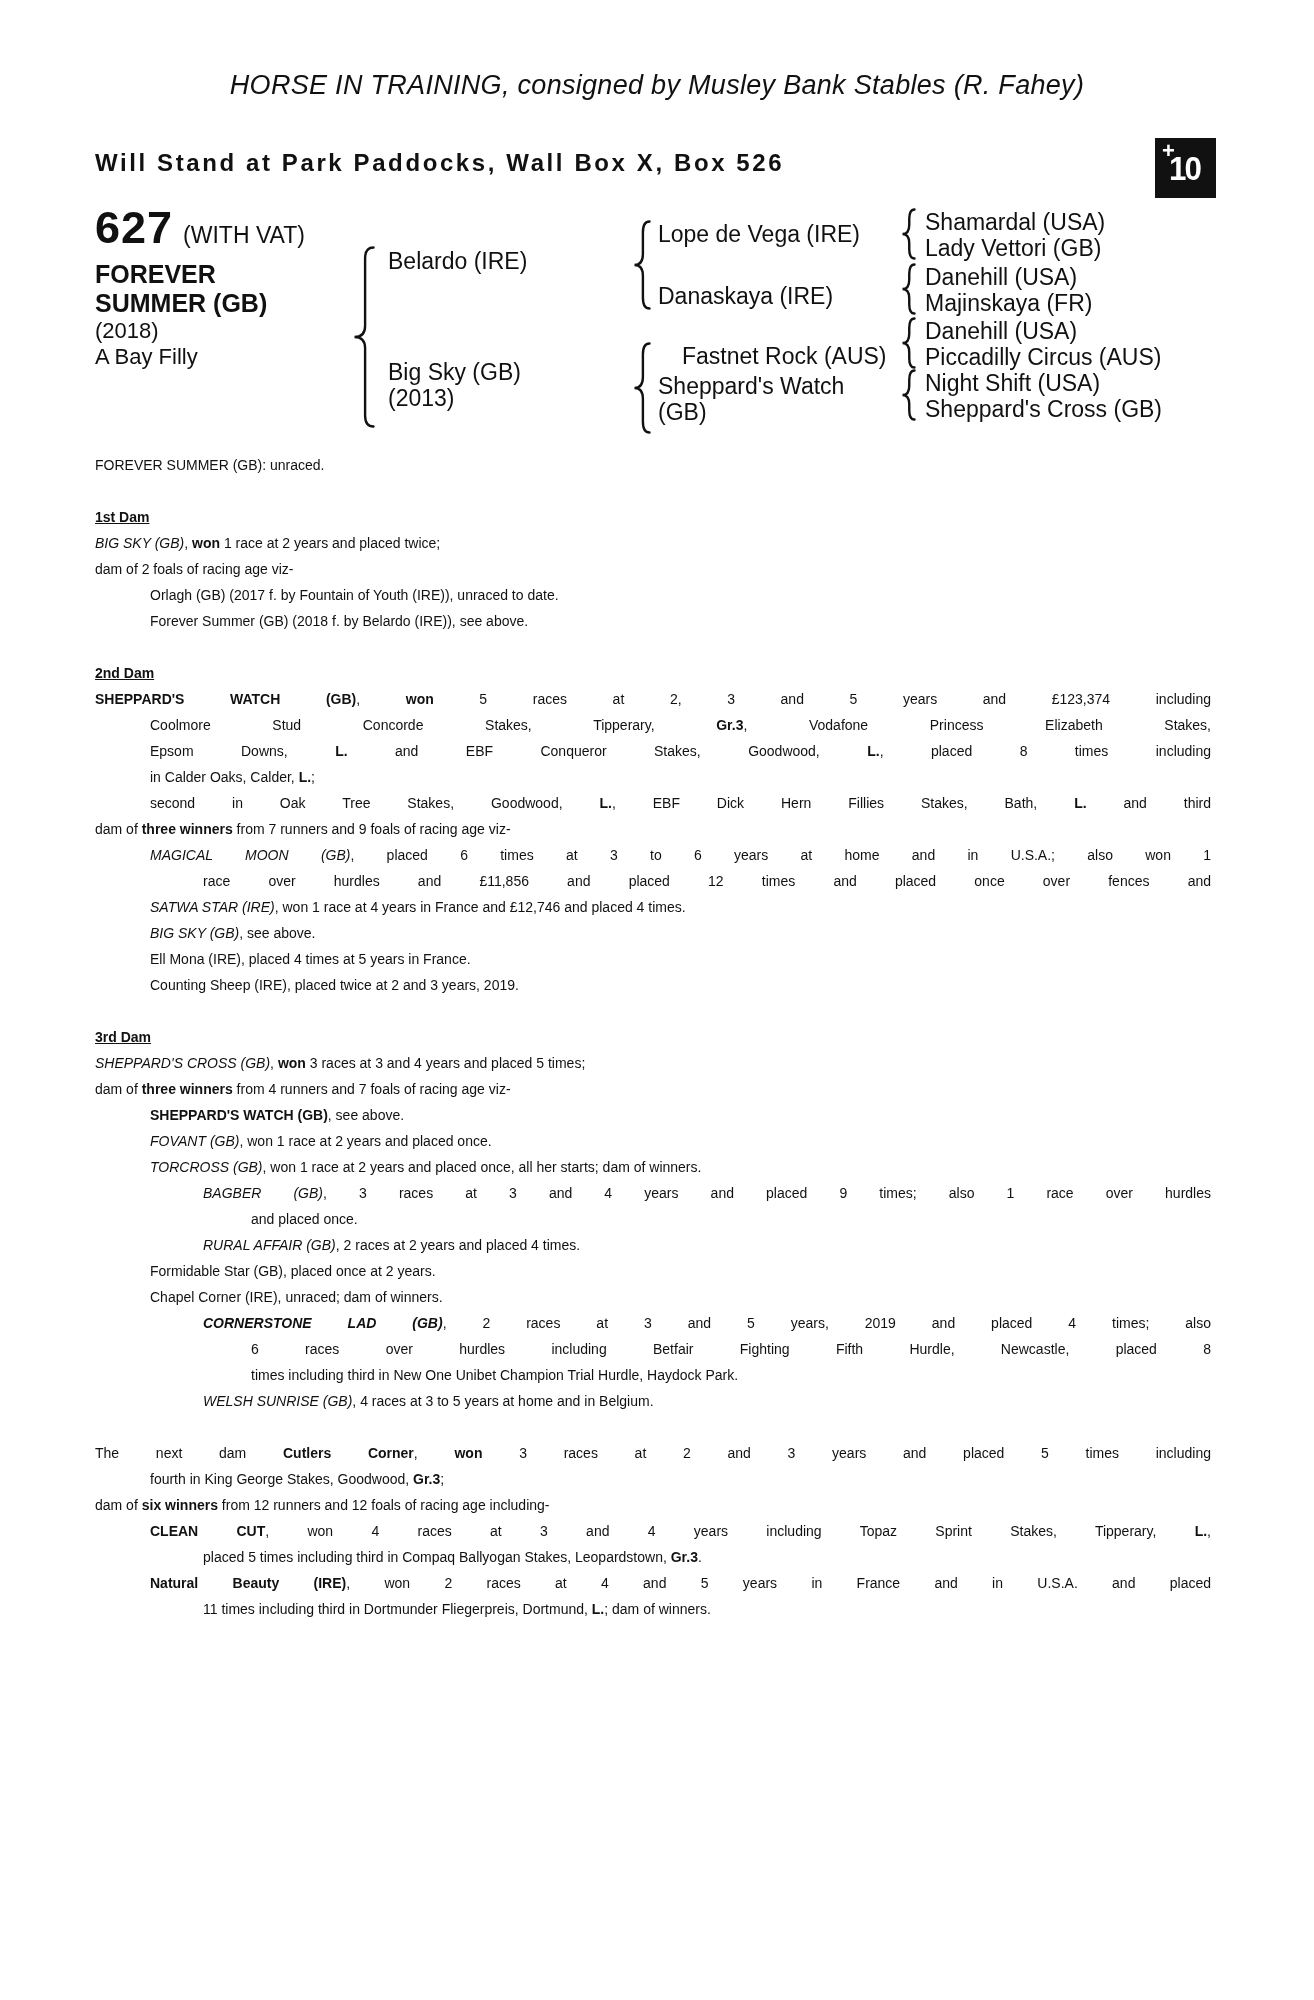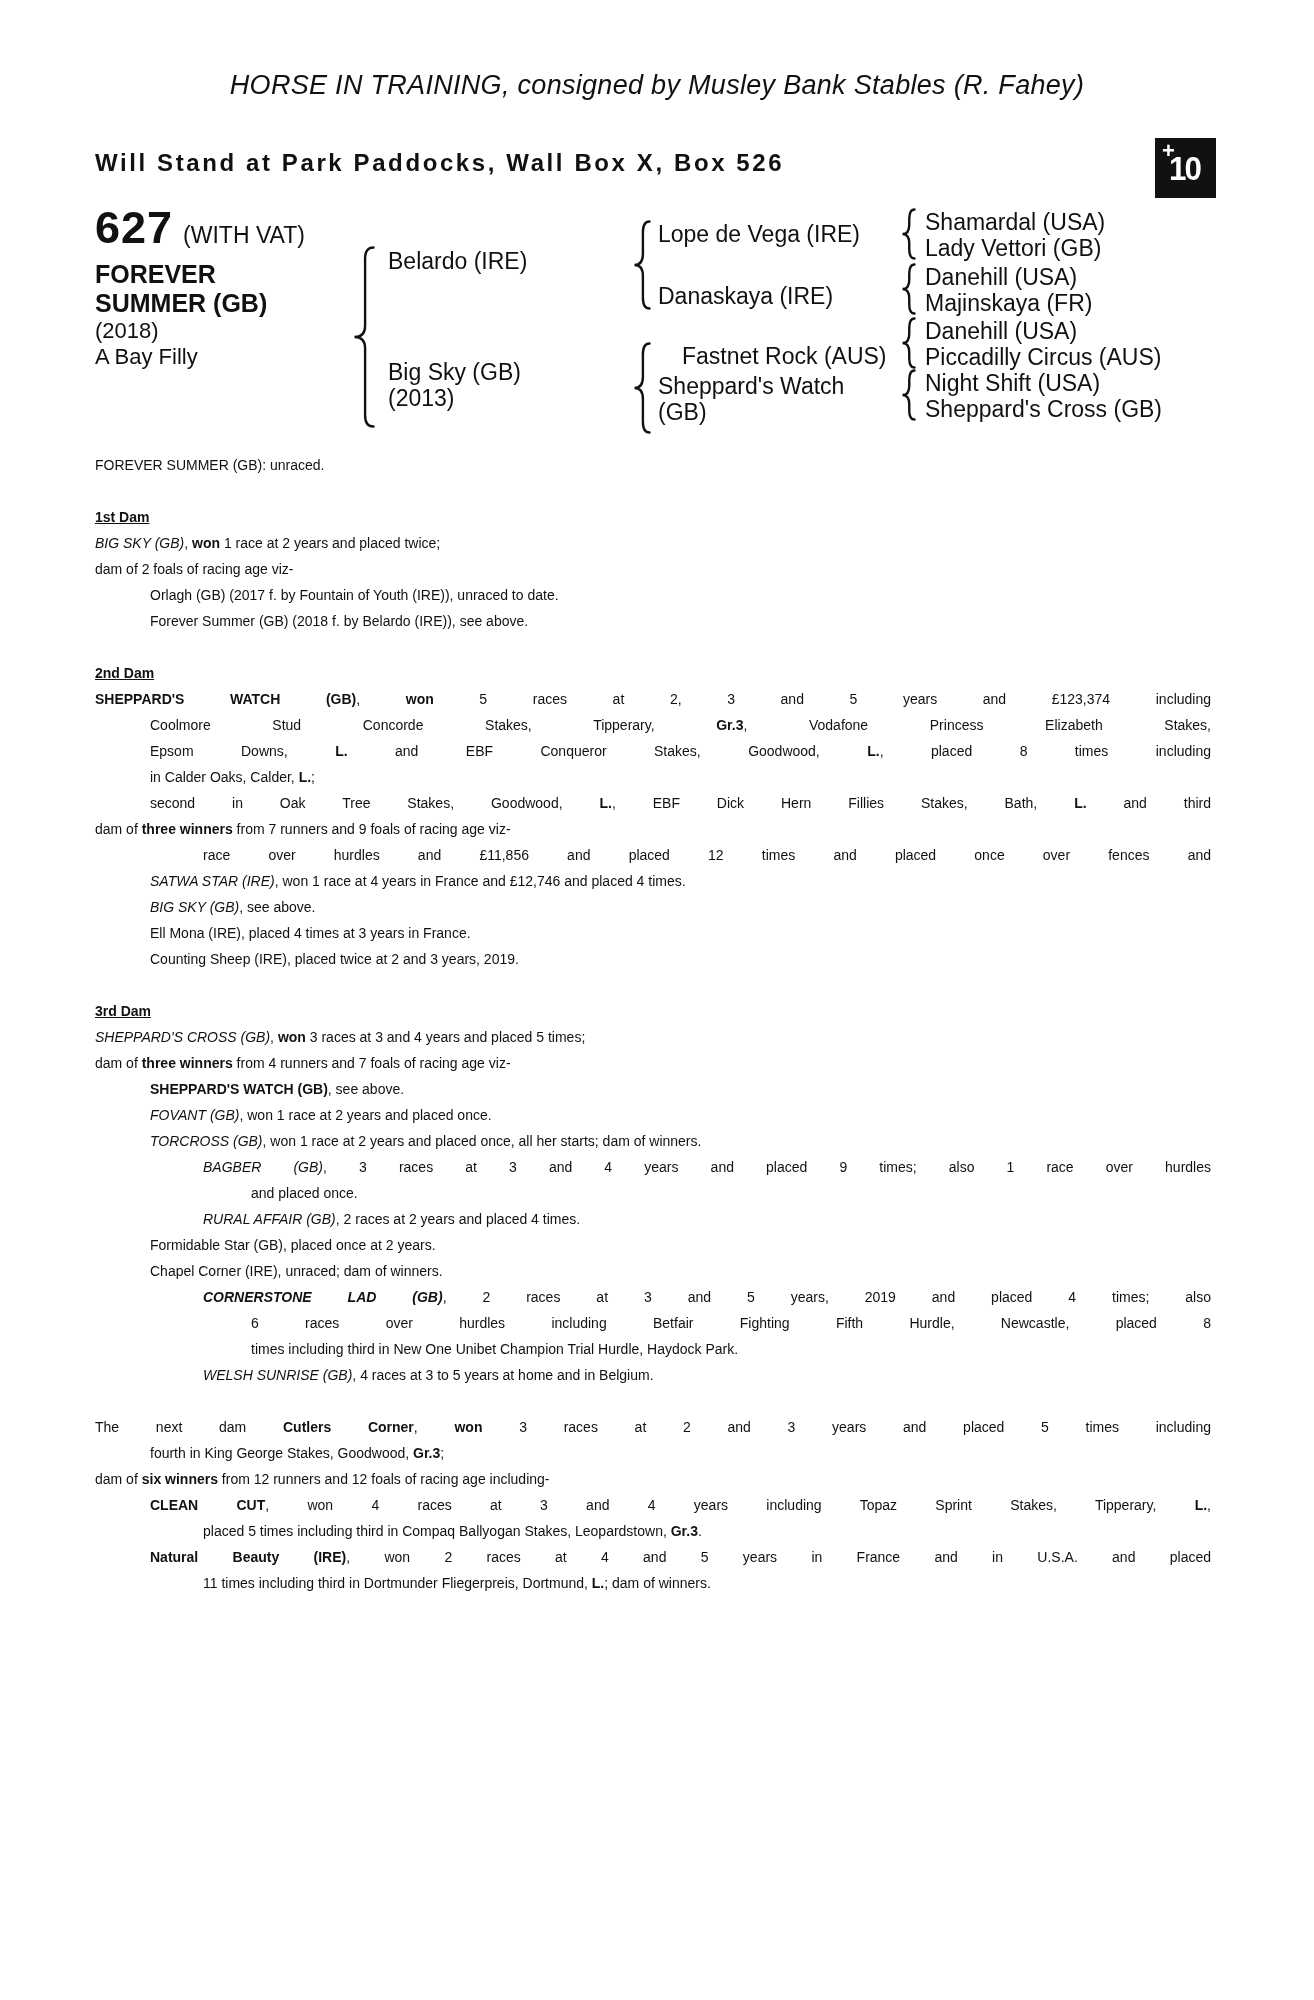--- a/index.html
+++ b/index.html
@@ -108,24 +108,25 @@
       <div class="bl" style="margin-left: 0px;"><span>dam of 2 foals of racing age viz-</span></div>
       <div class="bl" style="margin-left: 55px;"><span>Orlagh (GB) (2017 f. by Fountain of Youth (IRE)), unraced to date.</span></div>
       <div class="bl" style="margin-left: 55px;"><span>Forever Summer (GB) (2018 f. by Belardo (IRE)), see above.</span></div>
       <div class="bl heading gap" style="margin-left: 0px;"><span>2nd Dam</span></div>
       <div class="bl stretch" style="margin-left: 0px;"><span class="b">SHEPPARD'S WATCH (GB)</span><span>, </span><span class="b">won</span><span> 5 races at 2, 3 and 5 years and £123,374 including</span></div>
       <div class="bl stretch" style="margin-left: 55px;"><span>Coolmore Stud Concorde Stakes, Tipperary, </span><span class="b">Gr.3</span><span>, Vodafone Princess Elizabeth Stakes,</span></div>
       <div class="bl stretch" style="margin-left: 55px;"><span>Epsom Downs, </span><span class="b">L.</span><span> and EBF Conqueror Stakes, Goodwood, </span><span class="b">L.</span><span>, placed 8 times including</span></div>
       <div class="bl" style="margin-left: 55px;"><span>in Calder Oaks, Calder, </span><span class="b">L.</span><span>;</span></div>
       <div class="bl stretch" style="margin-left: 55px;"><span>second in Oak Tree Stakes, Goodwood, </span><span class="b">L.</span><span>, EBF Dick Hern Fillies Stakes, Bath, </span><span class="b">L.</span><span> and third</span></div>
       <div class="bl" style="margin-left: 0px;"><span>dam of </span><span class="b">three winners</span><span> from 7 runners and 9 foals of racing age viz-</span></div>
+      <div class="bl stretch" style="margin-left: 55px;"><span class="i">MAGICAL MOON (GB)</span><span>, placed 6 times at 3 to 6 years at home and in U.S.A.; also won 1</span></div>
       <div class="bl stretch" style="margin-left: 108px;"><span>race over hurdles and £11,856 and placed 12 times and placed once over fences and</span></div>
       <div class="bl" style="margin-left: 55px;"><span class="i">SATWA STAR (IRE)</span><span>, won 1 race at 4 years in France and £12,746 and placed 4 times.</span></div>
       <div class="bl" style="margin-left: 55px;"><span class="i">BIG SKY (GB)</span><span>, see above.</span></div>
-      <div class="bl" style="margin-left: 55px;"><span>Ell Mona (IRE), placed 4 times at 3 years in France.</span></div>
+      <div class="bl" style="margin-left: 55px;"><span>Ell Mona (IRE), placed 4 times at 5 years in France.</span></div>
       <div class="bl" style="margin-left: 55px;"><span>Counting Sheep (IRE), placed twice at 2 and 3 years, 2019.</span></div>
       <div class="bl heading gap" style="margin-left: 0px;"><span>3rd Dam</span></div>
       <div class="bl" style="margin-left: 0px;"><span class="i">SHEPPARD'S CROSS (GB)</span><span>, </span><span class="b">won</span><span> 3 races at 3 and 4 years and placed 5 times;</span></div>
       <div class="bl" style="margin-left: 0px;"><span>dam of </span><span class="b">three winners</span><span> from 4 runners and 7 foals of racing age viz-</span></div>
       <div class="bl" style="margin-left: 55px;"><span class="b">SHEPPARD'S WATCH (GB)</span><span>, see above.</span></div>
       <div class="bl" style="margin-left: 55px;"><span class="i">FOVANT (GB)</span><span>, won 1 race at 2 years and placed once.</span></div>
       <div class="bl" style="margin-left: 55px;"><span class="i">TORCROSS (GB)</span><span>, won 1 race at 2 years and placed once, all her starts; dam of winners.</span></div>
       <div class="bl stretch" style="margin-left: 108px;"><span class="i">BAGBER (GB)</span><span>, 3 races at 3 and 4 years and placed 9 times; also 1 race over hurdles</span></div>
       <div class="bl" style="margin-left: 156px;"><span>and placed once.</span></div>
       <div class="bl" style="margin-left: 108px;"><span class="i">RURAL AFFAIR (GB)</span><span>, 2 races at 2 years and placed 4 times.</span></div>

